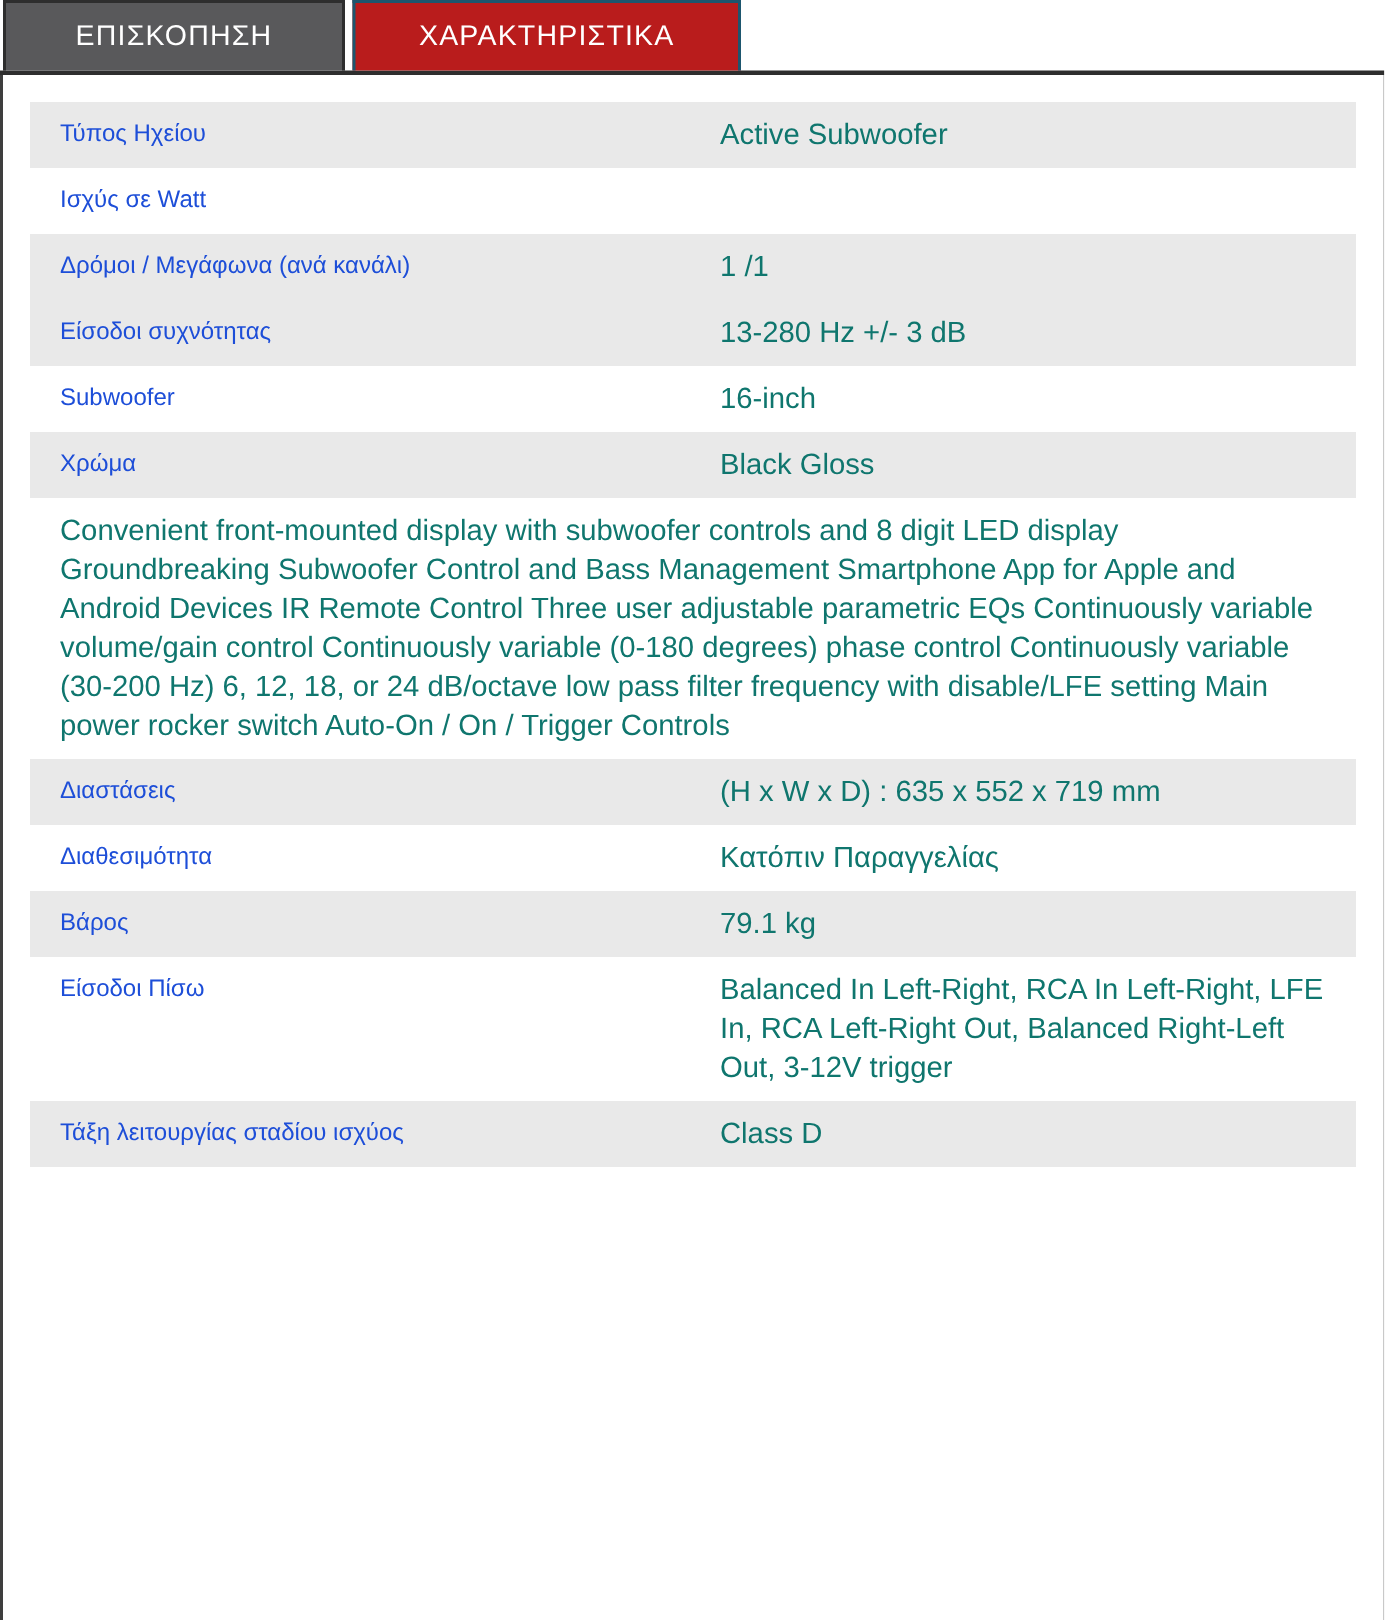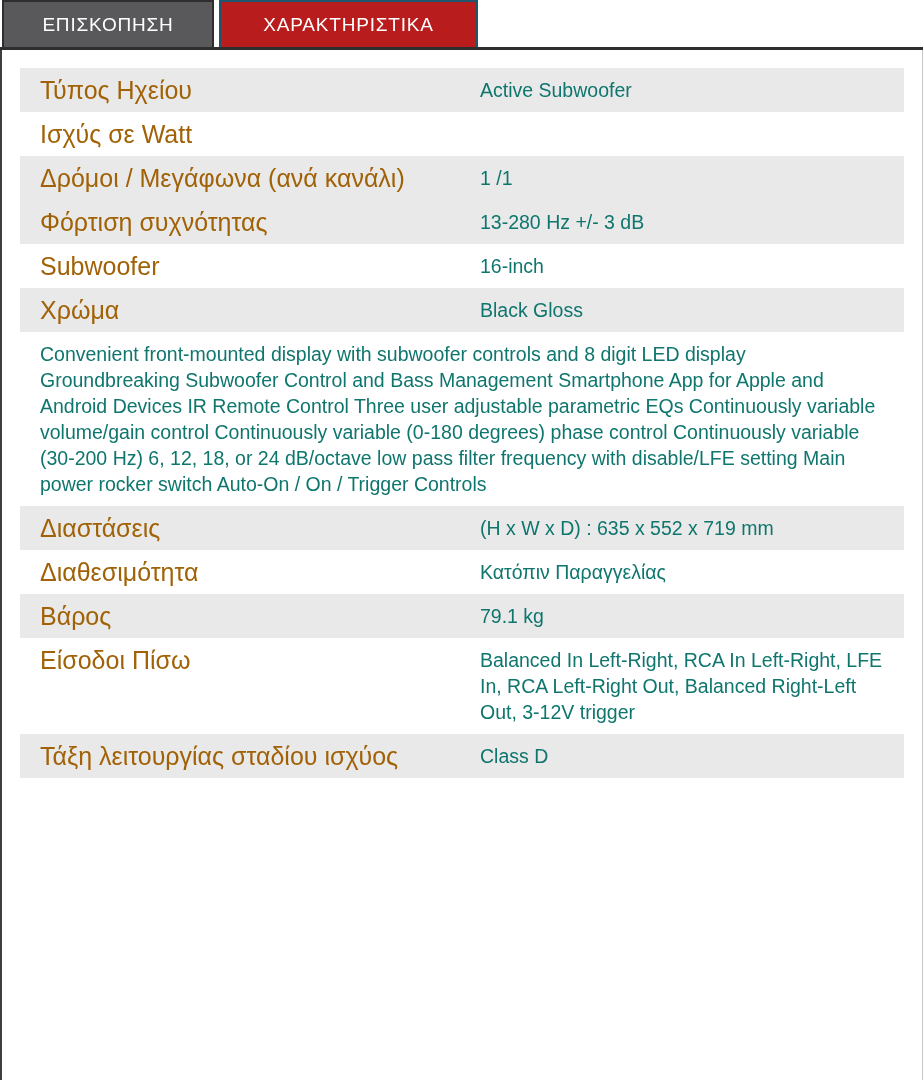--- a/index.html
+++ b/index.html
@@ -30,21 +30,21 @@
     justify-content: center;
     color: #ffffff;
     font-size: 19px;
     letter-spacing: 0.8px;
     border: 2px solid #2e2e2e;
     border-bottom: none;
     cursor: pointer;
     user-select: none;
   }
   .tab.inactive {
-    width: 212px;
+    width: 228px;
     background: #59595b;
     margin-right: 5px;
   }
   .tab.active {
     width: 259px;
     background: #b91c1c;
     border-color: #1d566e;
   }
 
   
@@ -61,23 +61,23 @@
   .spec-row {
     display: flex;
     padding: 9px 20px;
     background: #ffffff;
   }
   .spec-row.alt {
     background: #e9e9e9;
   }
   .spec-label {
     flex: 0 0 440px;
-    font-size: 25px;
+    font-size: 16px;
     line-height: 26px;
-    color: #a16207;
+    color: #1d4ed8;
     padding-right: 16px;
   }
   .spec-value {
     flex: 1;
     font-size: 19.5px;
     line-height: 26px;
     color: #0f766e;
   }
 </style>
 </head>
@@ -98,21 +98,21 @@
           <div class="spec-value">Active Subwoofer</div>
         </div>
         <div class="spec-row">
           <div class="spec-label">Ισχύς σε Watt</div>
         </div>
         <div class="spec-row alt">
           <div class="spec-label">Δρόμοι / Μεγάφωνα (ανά κανάλι)</div>
           <div class="spec-value">1 /1</div>
         </div>
         <div class="spec-row alt">
-          <div class="spec-label">Φόρτιση συχνότητας</div>
+          <div class="spec-label">Είσοδοι συχνότητας</div>
           <div class="spec-value">13-280 Hz +/- 3 dB</div>
         </div>
         <div class="spec-row">
           <div class="spec-label">Subwoofer</div>
           <div class="spec-value">16-inch</div>
         </div>
         <div class="spec-row alt">
           <div class="spec-label">Χρώμα</div>
           <div class="spec-value">Black Gloss</div>
         </div>

